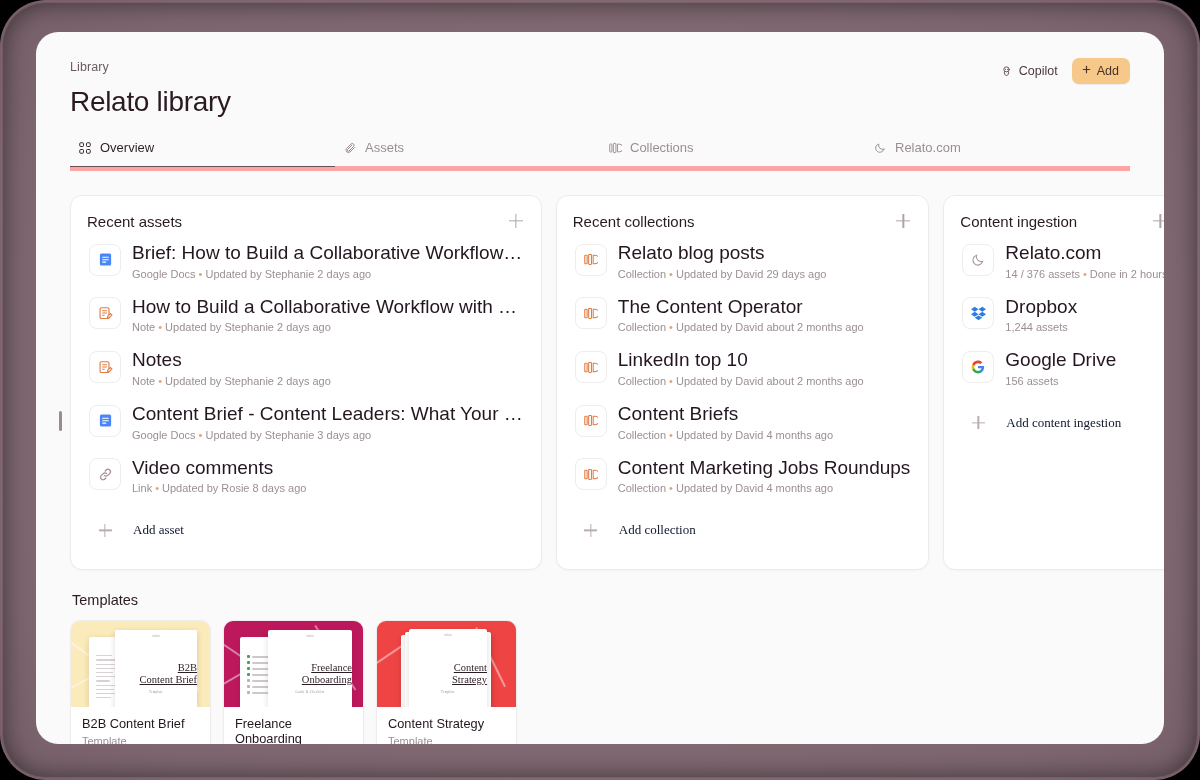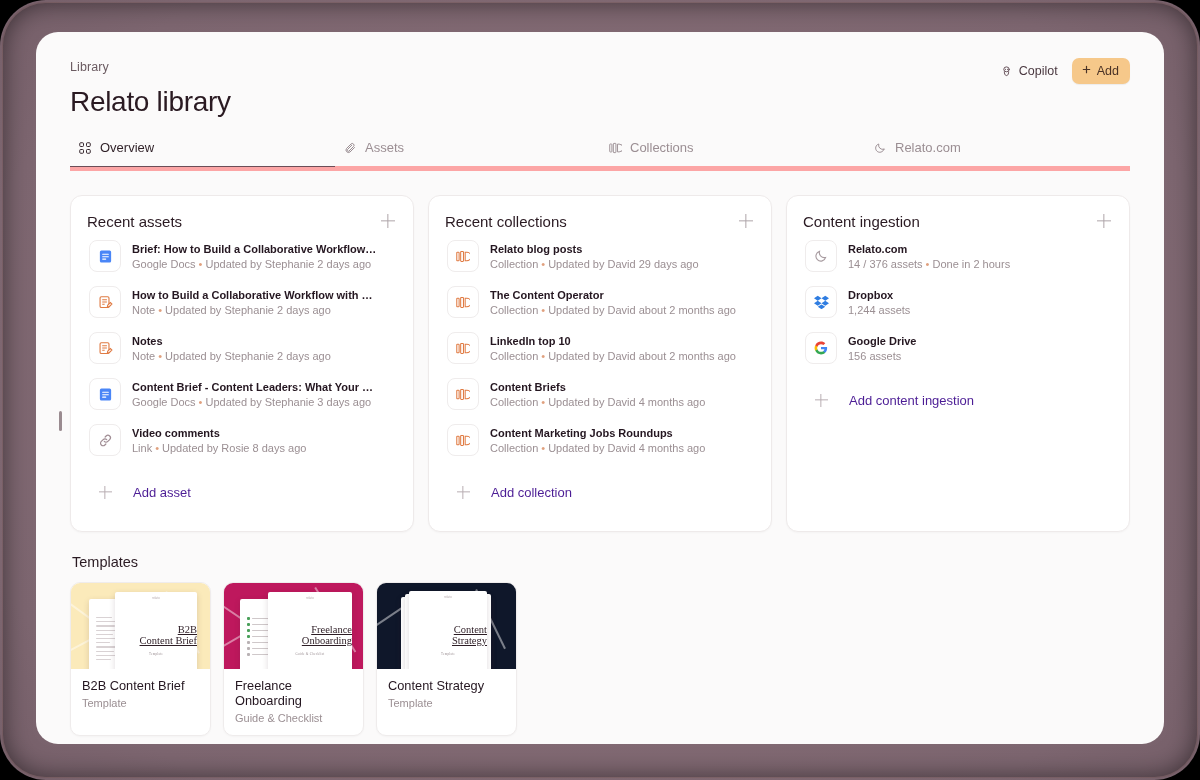--- a/index.html
+++ b/index.html
@@ -88,34 +88,33 @@
   .plus-btn::before{ left:50%; top:2px; width:1.3px; height:14px; transform:translateX(-50%); }
   .plus-btn::after{ top:50%; left:2px; height:1.3px; width:14px; transform:translateY(-50%); }
 
   .row { display:flex; align-items:center; gap:11px; padding:7px 2px; cursor:pointer; border-radius:8px; }
   .thumb {
     width:32px; height:32px; flex:0 0 32px; border:1px solid #efecec; border-radius:8px;
     background:#fff; display:flex; align-items:center; justify-content:center;
   }
   .rtext{ min-width:0; flex:1; }
   .rname {
-    font-size:11px; color:#241620; white-space:nowrap; overflow:hidden; text-overflow:ellipsis;
+    font-size:19px; color:#241620; white-space:nowrap; overflow:hidden; text-overflow:ellipsis;
     line-height:1.35;
-    font-weight:bold;
   }
   .rmeta { font-size:11px; color:#9b8f93; margin-top:2px; white-space:nowrap; overflow:hidden; text-overflow:ellipsis;}
   .dot { color:#e0a07e; padding:0 3px; }
 
   .addrow { display:flex; align-items:center; gap:12px; padding:9px 2px; margin-top:4px; cursor:pointer; }
   .addrow .plus-sm{ width:32px; height:32px; display:flex; align-items:center; justify-content:center; }
   .addrow .plus-sm i{ position:relative; display:block; width:13px; height:13px; }
   .addrow .plus-sm i::before,.addrow .plus-sm i::after{ content:""; position:absolute; background:#b9aeb2; }
   .addrow .plus-sm i::before{ left:50%; top:0; width:1.3px; height:13px; transform:translateX(-50%);}
   .addrow .plus-sm i::after{ top:50%; left:0; height:1.3px; width:13px; transform:translateY(-50%);}
-  .addrow span{ font-size:13px; color:#4c1d95; }
+  .addrow span{ font-size:13px; color:#0f172a;font-family:Liberation Serif, serif; }
 
   
   .tpl-head { font-size:14.5px; color:#2a1a22; margin: 22px 0 12px 2px; }
   .tpl-row { display:flex; gap:12px; }
   .tpl {
     width:141px; background:#fff; border:1px solid #efecec; border-radius:10px; overflow:hidden;
     cursor:pointer; box-shadow:0 1px 2px rgba(30,20,25,.03);
   }
   .tpl-img { height:86px; position:relative; overflow:hidden; }
   .tpl-img .ray{ position:absolute; background:rgba(255,255,255,.45); height:1.5px; transform-origin:0 0;}
@@ -519,21 +518,21 @@
               <div class="sub" style="top:60px;">Guide &amp; Checklist</div>
             </div>
           </div>
           <div class="tpl-meta">
             <div class="tpl-name">Freelance Onboarding</div>
             <div class="tpl-sub">Guide &amp; Checklist</div>
           </div>
         </div>
 
         <div class="tpl">
-          <div class="tpl-img" style="background:#0f172a">
+          <div class="tpl-img" style="background:#ef4444">
             <div class="ray" style="left:-8px;top:46px;width:54px;transform:rotate(-34deg)"></div>
             <div class="ray" style="left:100px;top:6px;width:66px;transform:rotate(64deg)"></div>
             <div class="sheet" style="left:24px;top:14px;width:90px;height:88px;"></div>
             <div class="sheet" style="left:28px;top:11px;width:86px;height:92px;"></div>
             <div class="sheet" style="left:32px;top:8px;width:78px;height:96px;">
               <div class="brand">relato</div>
               <div class="lbl" style="top:33px;font-size:10.5px;">Content<br>Strategy</div>
               <div class="sub" style="top:61px;">Template</div>
             </div>
           </div>

